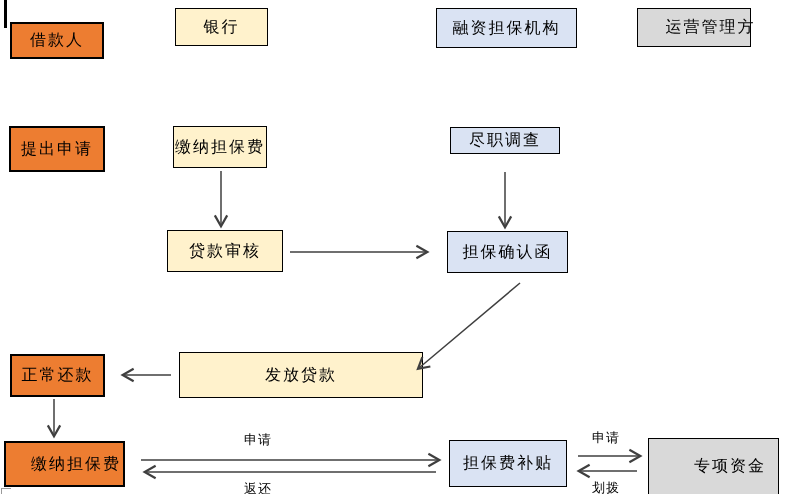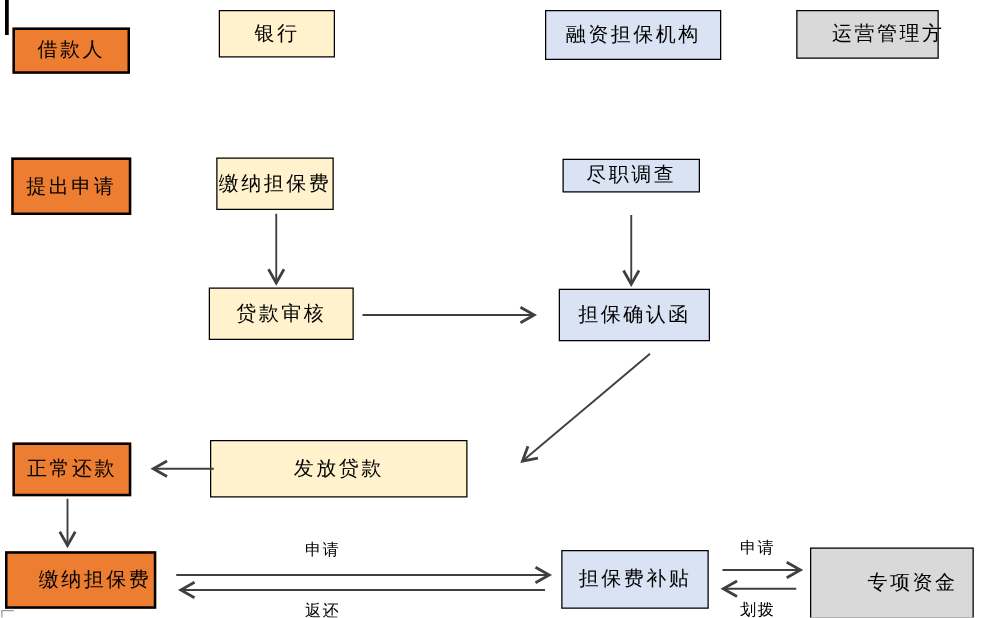--- a/index.html
+++ b/index.html
@@ -31,21 +31,21 @@
   
   #b-borrower   { left: 10px;  top: 22px;   width: 94px;  height: 37px; }
   #b-bank       { left: 175px; top: 8px;   width: 93px;  height: 38px; }
   #b-agency     { left: 436px; top: 8px;   width: 141px; height: 40px; }
   #b-operator   { left: 637px; top: 8px;   width: 114px; height: 39px; }
   #b-apply      { left: 9px;   top: 126px; width: 96px;  height: 46px; }
   #b-accept     { left: 173px; top: 126px; width: 94px;  height: 42px; }
   #b-diligence  { left: 450px; top: 127px; width: 110px; height: 27px; }
   #b-review     { left: 167px; top: 230px; width: 116px; height: 42px; }
   #b-confirmletter { left: 447px; top: 231px; width: 121px; height: 42px; }
-  #b-disburse   { left: 168px; top: 352px; width: 206px; height: 46px; }
+  #b-disburse   { left: 179px; top: 352px; width: 244px; height: 46px; }
   #b-repay      { left: 10px;  top: 354px; width: 95px;  height: 43px; }
   #b-payfee     { left: 4px;   top: 441px; width: 121px; height: 46px; padding-left: 23px; }
   #b-subsidy    { left: 449px; top: 440px; width: 118px; height: 47px; }
   #b-fund       { left: 648px; top: 438px; width: 131px; height: 57px; }
 
   .flow-label {
     position: absolute;
     font-size: 13px;
     letter-spacing: 1px;
     white-space: nowrap;

